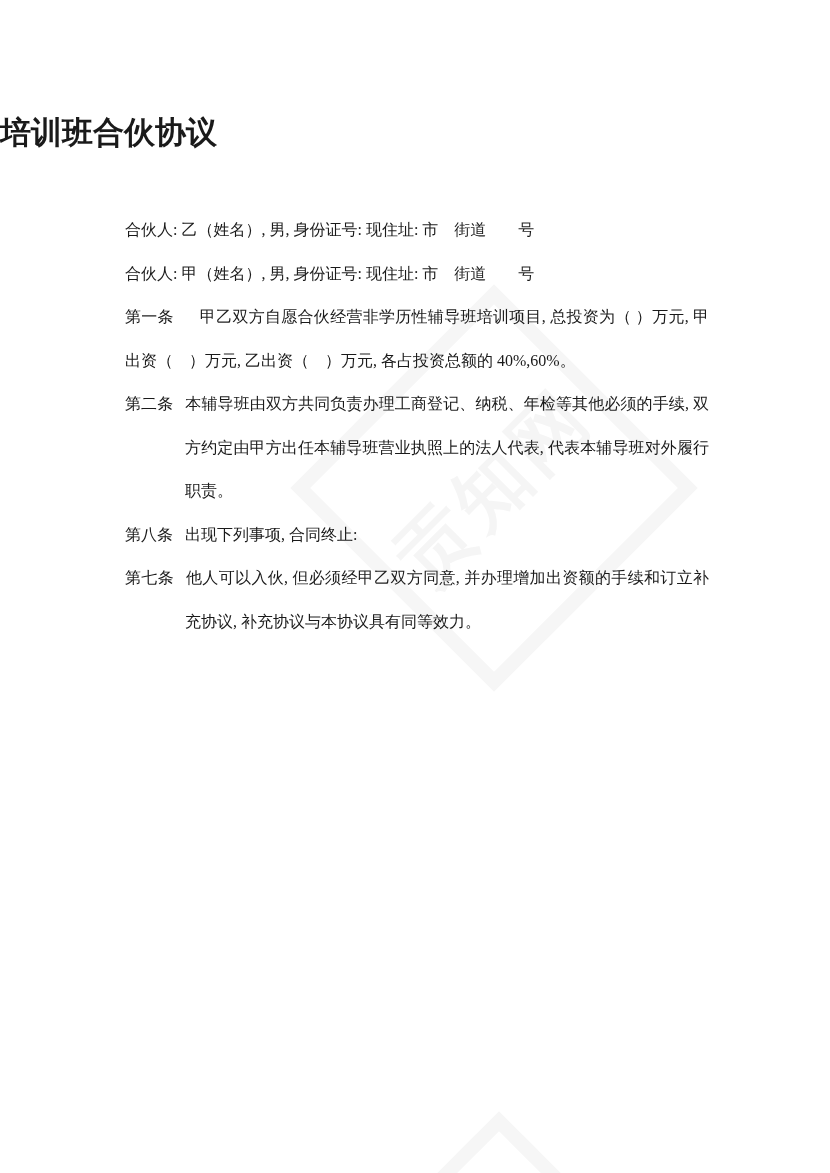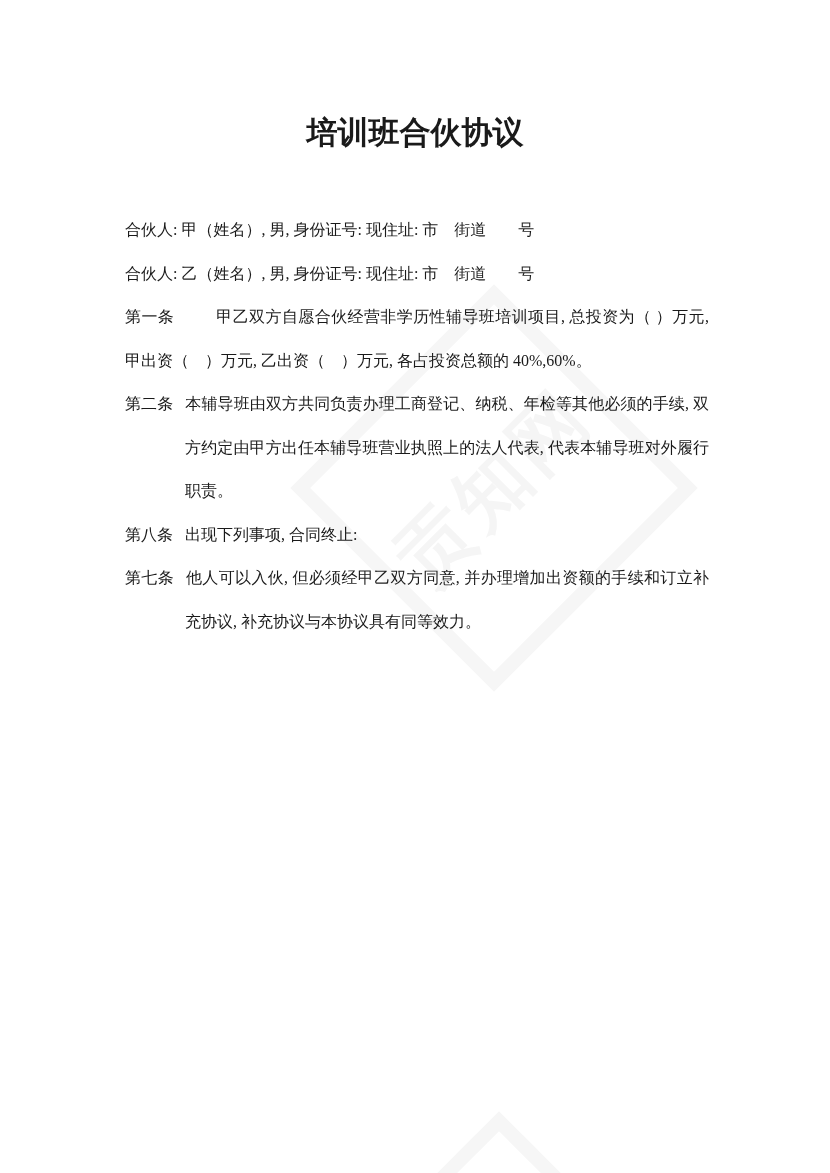--- a/index.html
+++ b/index.html
@@ -33,54 +33,54 @@
     white-space: nowrap;
   }
   .wm-mid   { left: 350px; top: 344px; }
   .wm-bottom{ left: 355px; top: 1171px; }
 
   
   .doc-title {
     position: relative; z-index: 1;
     margin: 113px 0 0 0;
     line-height: 40px;
-    text-align: center;
+    text-align: left;
     font-size: 31px;
     font-weight: bold;
   }
   .content {
     position: relative; z-index: 1;
     margin: 55px 121px 0 125px;   
     font-size: 16px;
     line-height: 43.5px;
     text-align: justify;
   }
   .content p { margin: 0; }
   p.hang { padding-left: 60px; text-indent: -60px; }
   p.hang .clause-label { margin-right: 12px; }
-  p.first-clause .clause-label { margin-right: 42px; }
+  p.first-clause .clause-label { margin-right: 26px; }
 </style>
 </head>
 <body>
 
 <div class="page">
 
   <div class="watermark wm-mid">
     <span class="wm-text">贡知网</span>
   </div>
   <div class="watermark wm-bottom">
     
   </div>
 
   <h1 class="doc-title">培训班合伙协议</h1>
 
   <div class="content">
 
+    <p>合伙人: 乙（姓名）, 男, 身份证号: 现住址: 市　街道　　号</p>
     <p>合伙人: 甲（姓名）, 男, 身份证号: 现住址: 市　街道　　号</p>
-    <p>合伙人: 乙（姓名）, 男, 身份证号: 现住址: 市　街道　　号</p>
 
     <p class="first-clause"><span class="clause-label">第一条</span><span class="clause-text">甲乙双方自愿合伙经营非学历性辅导班培训项目, 总投资为（ ）万元, 甲出资（　）万元, 乙出资（　）万元, 各占投资总额的 40%,60%。</span></p>
 
     <p class="hang"><span class="clause-label">第二条</span><span class="clause-text">本辅导班由双方共同负责办理工商登记、纳税、年检等其他必须的手续, 双方约定由甲方出任本辅导班营业执照上的法人代表, 代表本辅导班对外履行职责。</span></p>
 
 
 
 
 
     <p class="hang"><span class="clause-label">第八条</span><span class="clause-text">出现下列事项, 合同终止:</span></p>

